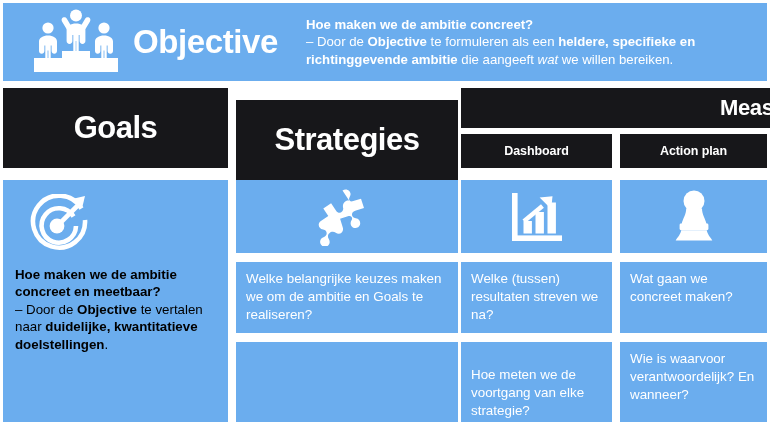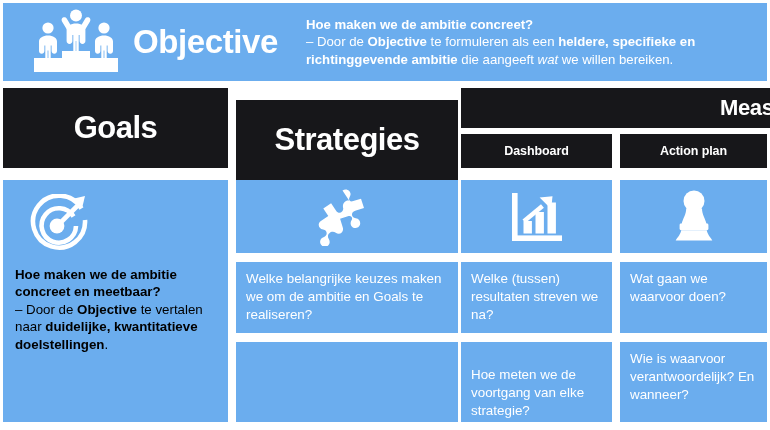--- a/index.html
+++ b/index.html
@@ -404,20 +404,20 @@
           <circle cx="23" cy="13" r="10.5"></circle>
           <path d="M15.2 20.5 c0 6.5 -3.4 9.6 -4.6 15.8 l25 0 c-1.3 -6.2 -4.6 -9.3 -4.6 -15.8 z"></path>
           <rect x="8.6" y="35.6" width="28.8" height="6.6" rx="1.4"></rect>
           <path d="M10.3 42.2 l25.4 0 c1.4 5.4 4.4 7.8 5.6 10.2 l-36.6 0 c1.2 -2.4 4.2 -4.8 5.6 -10.2 z"></path>
         </g>
       </svg>
     </span>
   </div>
 
   <div class="cell blue" id="actionplan-cell-1">
-    <div class="cell-text">Wat gaan we waarvoor doen?</div>
+    <div class="cell-text">Wat gaan we concreet maken?</div>
   </div>
 
   <div class="cell blue" id="actionplan-cell-2">
     <div class="cell-text">Wie is waarvoor verantwoordelijk? En wanneer?</div>
   </div>
 
 </div>
 
 </body></html>

